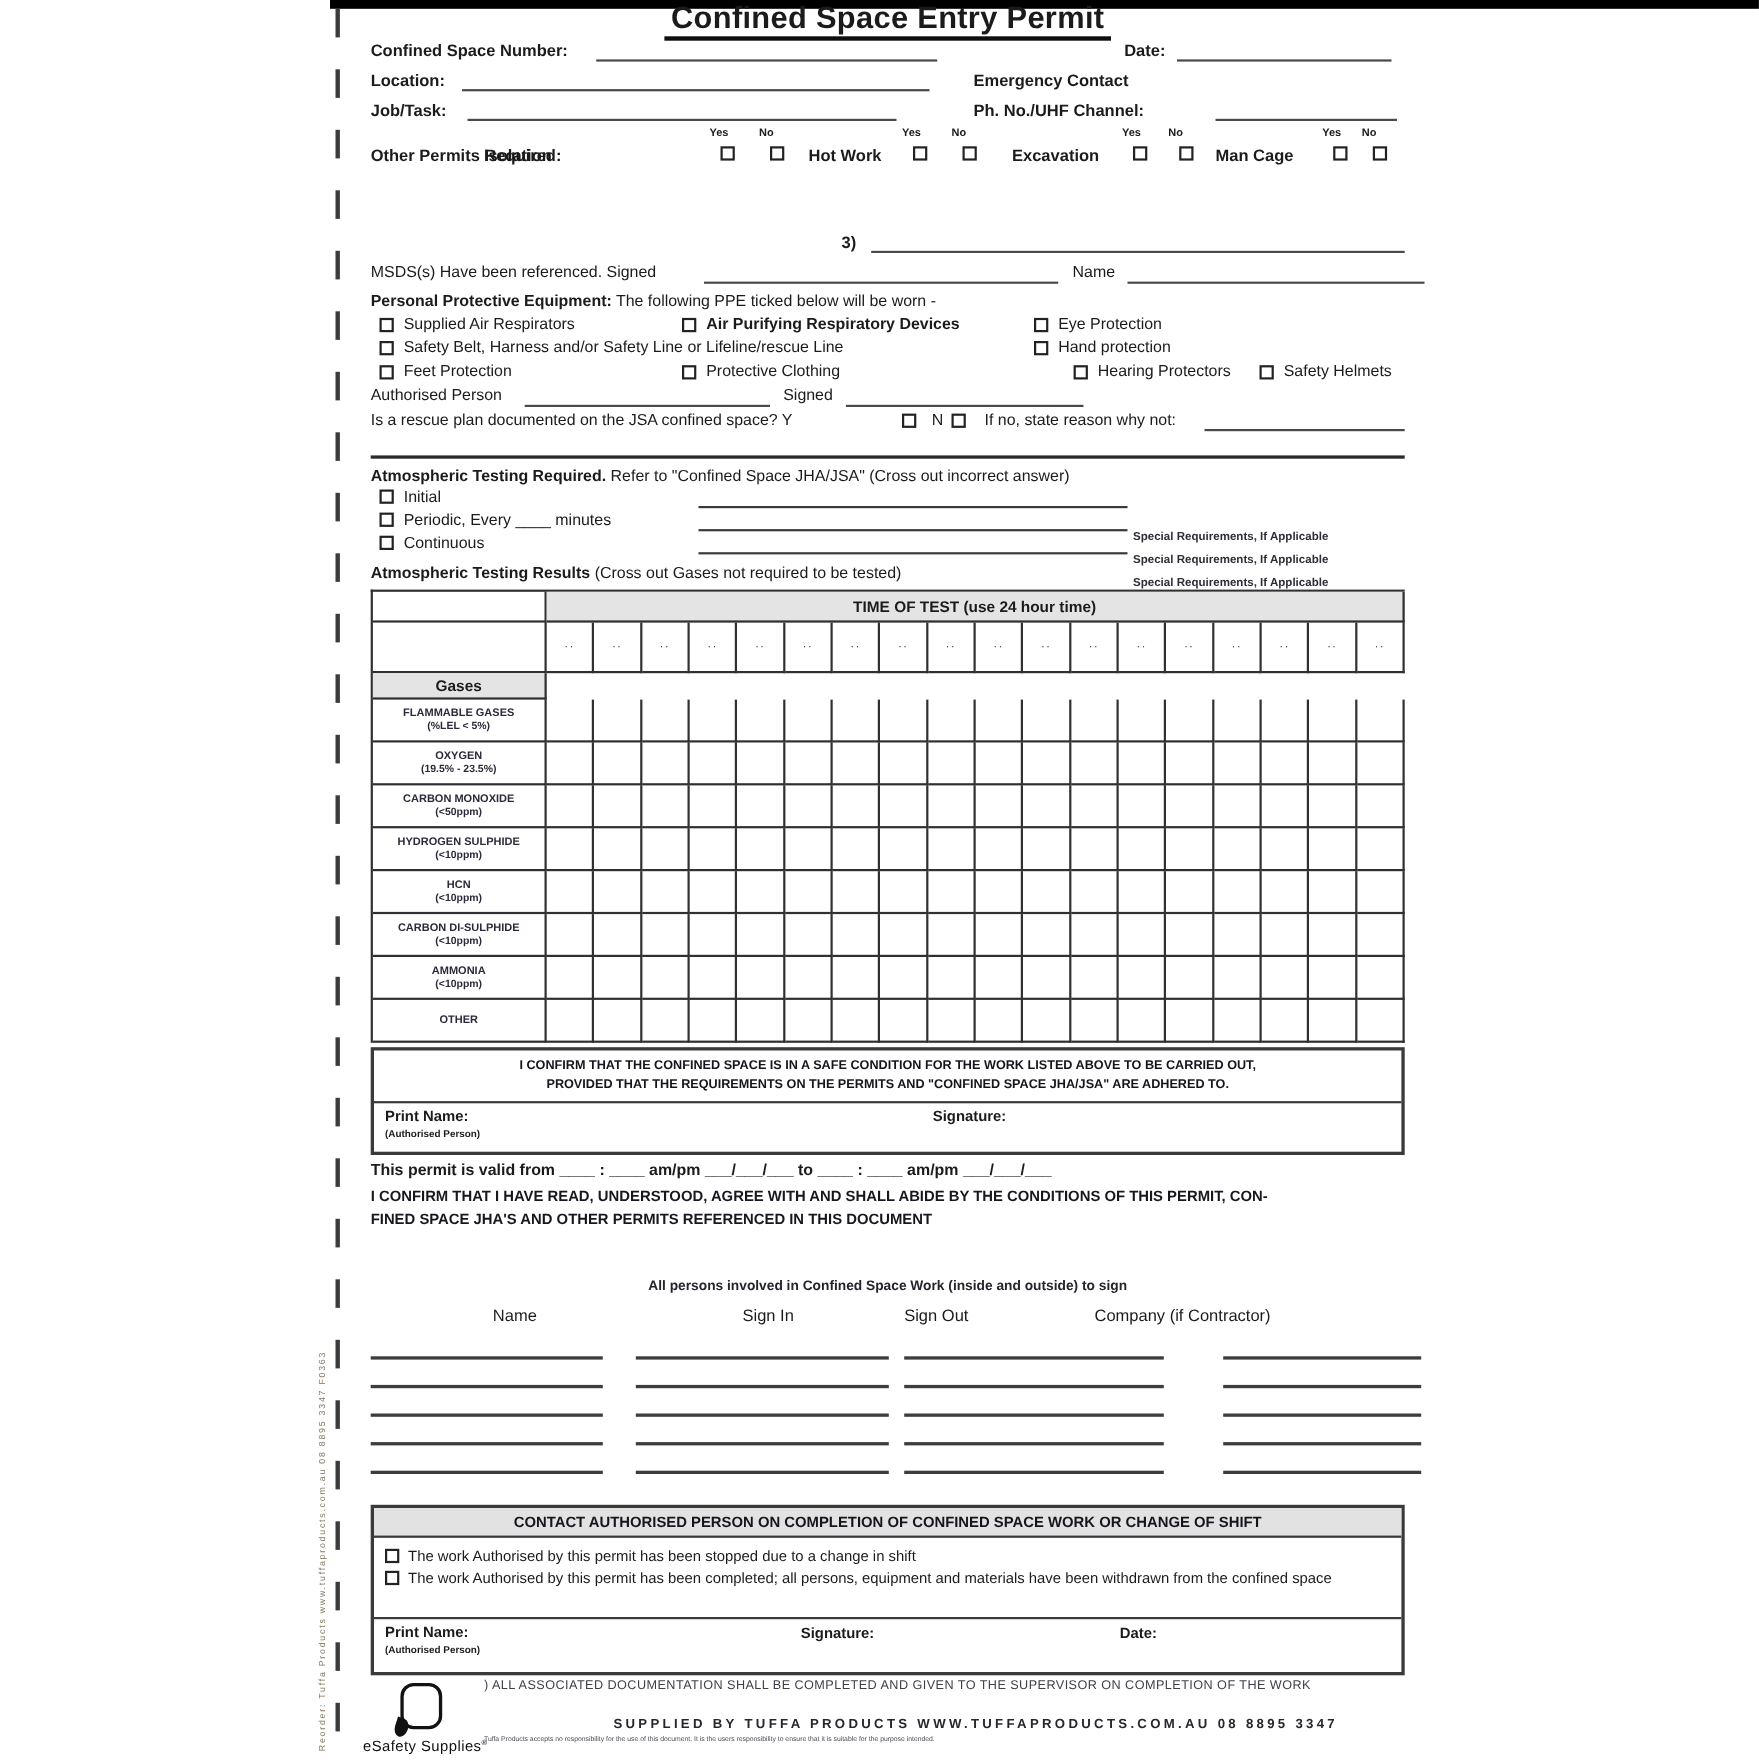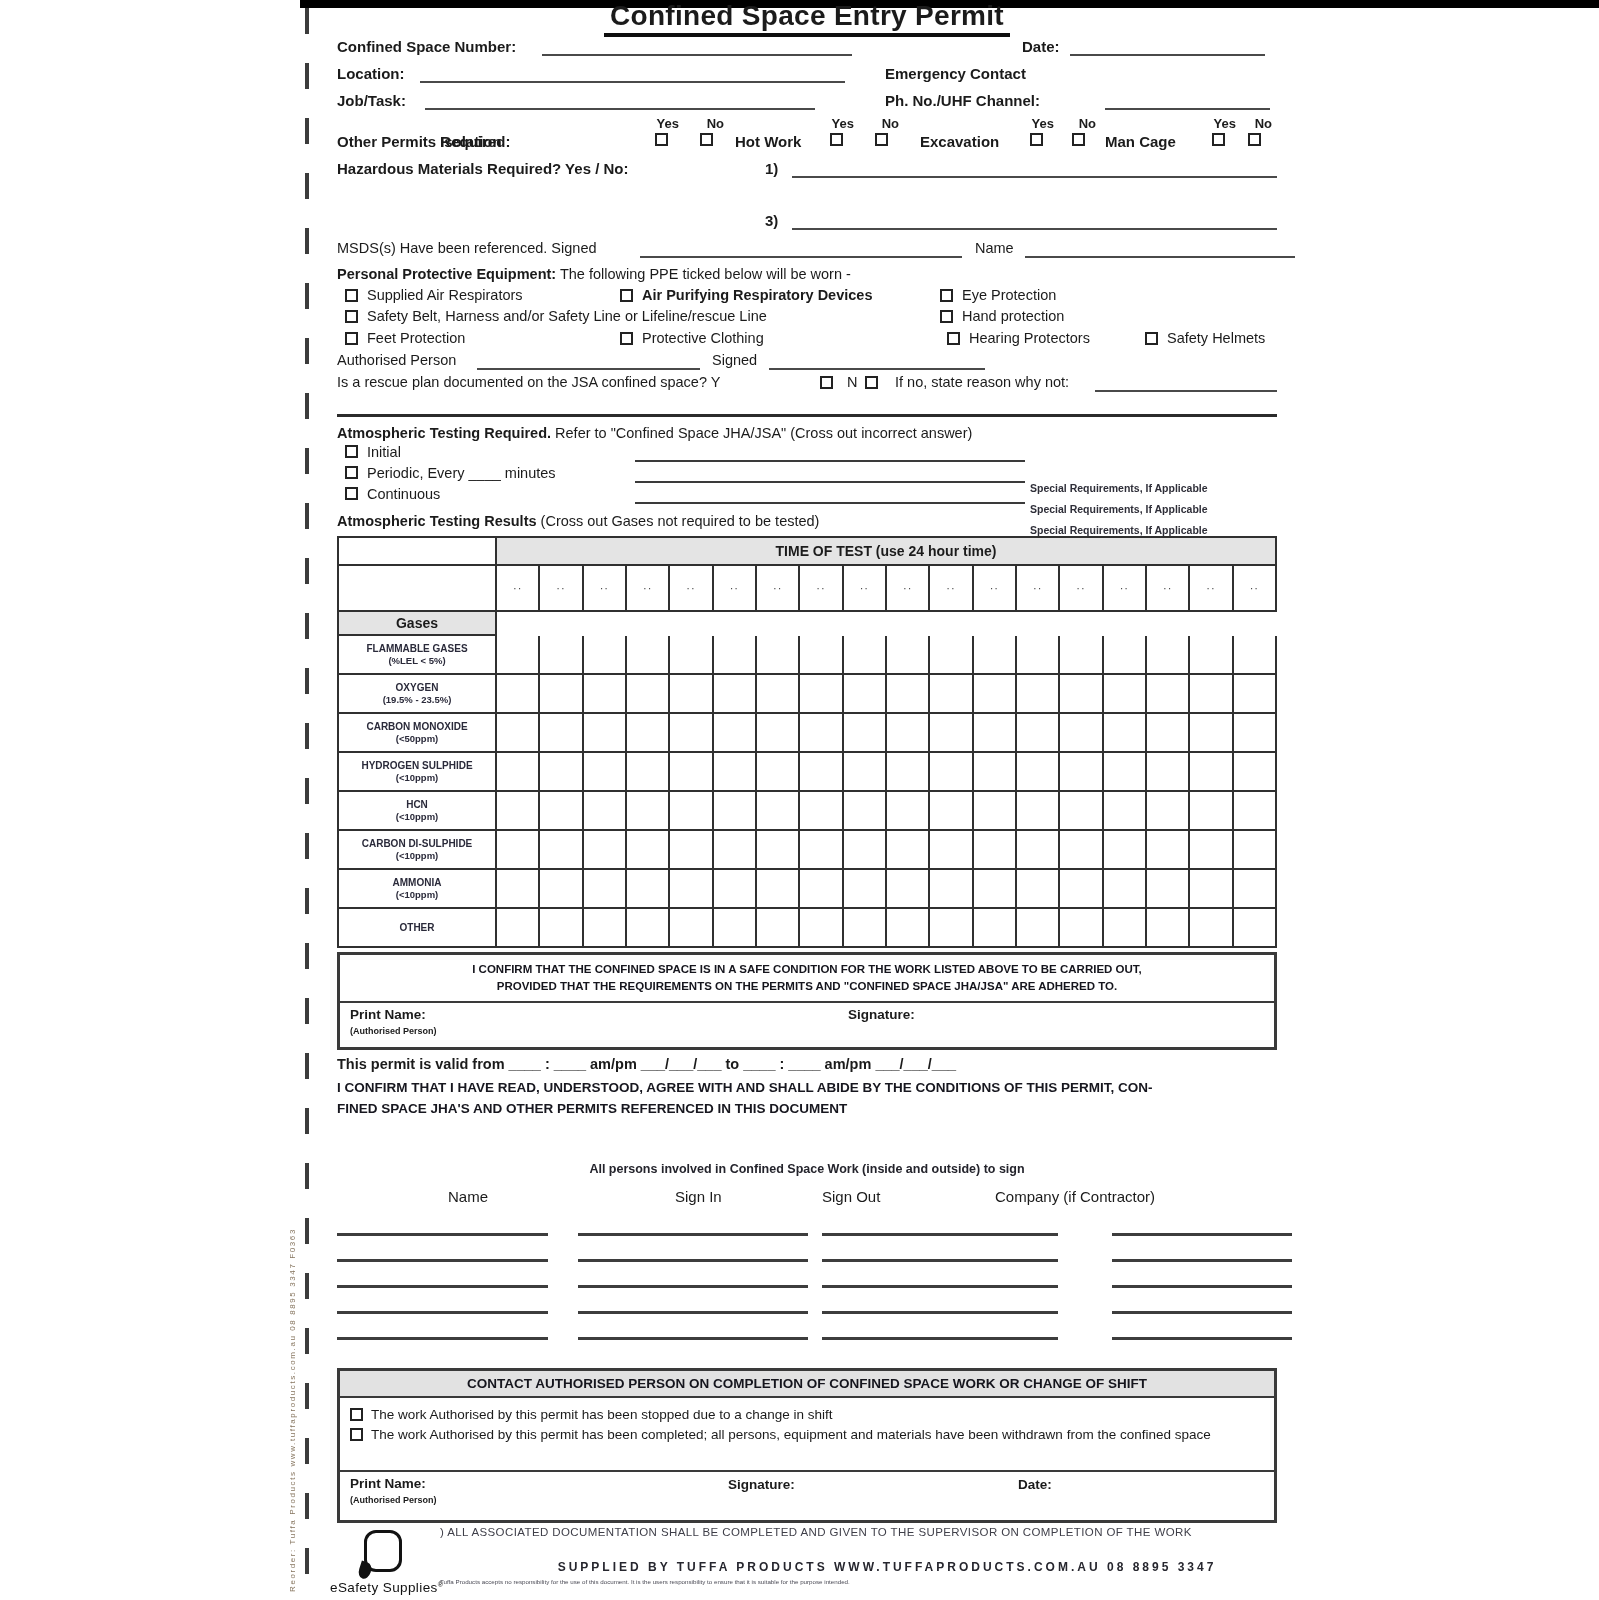--- a/index.html
+++ b/index.html
@@ -14,21 +14,21 @@
   .b{font-weight:bold;}
   .lbl{font-size:15px;font-weight:bold;white-space:nowrap;}
   .txt{font-size:14.5px;white-space:nowrap;}
   .blank{display:inline-block;border-bottom:2px solid #4a4a4a;height:16px;}
   .cb{display:inline-block;width:13px;height:13px;border:2px solid #222;background:#fff;
       vertical-align:-2px;box-sizing:border-box;}
   .title-wrap{position:absolute;top:0;left:0;width:940px;text-align:center;}
   .title{display:inline-block;font-size:28px;font-weight:bold;letter-spacing:.3px;
          border-bottom:4px solid #0e0e0e;padding:0 6px 1px 6px;}
   .p-name{position:absolute;bottom:2px;font-size:15px;font-weight:bold;white-space:nowrap;}
-  .yn{position:absolute;top:0;width:34px;text-align:right;font-size:13px;font-weight:bold;}
+  .yn{position:absolute;top:0;width:34px;text-align:left;font-size:10px;font-weight:bold;}
   .pbox{position:absolute;top:17px;}
   .ppe-item{position:absolute;display:inline-flex;align-items:center;gap:9px;font-size:14.5px;white-space:nowrap;}
   .a-row{position:absolute;left:0;width:960px;height:19px;}
   .a-underline{position:absolute;left:298px;top:2px;width:390px;border-bottom:2px solid #3a3a3a;height:14px;}
   .a-special{position:absolute;left:693px;top:3px;font-size:10.5px;font-weight:bold;color:#2e2e38;white-space:nowrap;margin-top:35px;}
   .rule{position:absolute;left:0;width:940px;height:3px;background:#2b2b2b;}
   
   .tbl{position:absolute;left:0;top:536px;width:940px;display:grid;box-sizing:border-box;
        grid-template-columns:158px repeat(18,1fr);grid-template-rows:28px 46px 24px repeat(8,39px);
        border-top:2px solid #303030;border-left:2px solid #303030;background:#fff;}
@@ -158,25 +158,20 @@
         <span class="cb pbox" style="left: 693px;"></span>
         <span class="yn" style="left: 725px;">No</span>
         <span class="cb pbox" style="left: 735px;"></span>
         <span class="p-name" style="left: 768px;">Man Cage</span>
         <span class="yn" style="left: 865px;">Yes</span>
         <span class="cb pbox" style="left: 875px;"></span>
         <span class="yn" style="left: 901px;">No</span>
         <span class="cb pbox" style="left: 911px;"></span>
       </div>
 
-    <div class="abs" style="top:160px;left:0;height:22px;width:960px;">
-      <span class="lbl abs" style="left:0;">Hazardous Materials Required?   Yes / No:</span>
-      <span class="lbl abs" style="left:428px;">1)</span>
-      <span class="blank abs" style="left:455px;width:485px;"></span>
-    </div>
     <div class="abs" style="top:212px;left:0;height:22px;width:960px;">
       <span class="lbl abs" style="left:428px;">3)</span>
       <span class="blank abs" style="left:455px;width:485px;"></span>
     </div>
 
     <div class="abs" style="top:240px;left:0;height:22px;width:960px;">
       <span class="txt abs" style="left:0;">MSDS(s) Have been referenced. Signed</span>
       <span class="blank abs" style="left:303px;width:322px;"></span>
       <span class="txt abs" style="left:638px;">Name</span>
       <span class="blank abs" style="left:688px;width:270px;"></span>
@@ -533,21 +528,21 @@
         <span>Hand protection</span>
       </span>
       <span class="ppe-item" style="left: 8px; top: 330px;">
         <span class="cb"></span>
         <span>Feet Protection</span>
       </span>
       <span class="ppe-item" style="left: 283px; top: 330px;">
         <span class="cb"></span>
         <span>Protective Clothing</span>
       </span>
-      <span class="ppe-item" style="left: 574px; top: 330px; padding-left: 36px;">
+      <span class="ppe-item" style="left: 603px; top: 330px; padding-left: 36px;">
         <span class="cb"></span>
         <span>Hearing Protectors</span>
       </span>
       <span class="ppe-item" style="left: 808px; top: 330px;">
         <span class="cb"></span>
         <span>Safety Helmets</span>
       </span>
     </div>
 </div>
 

